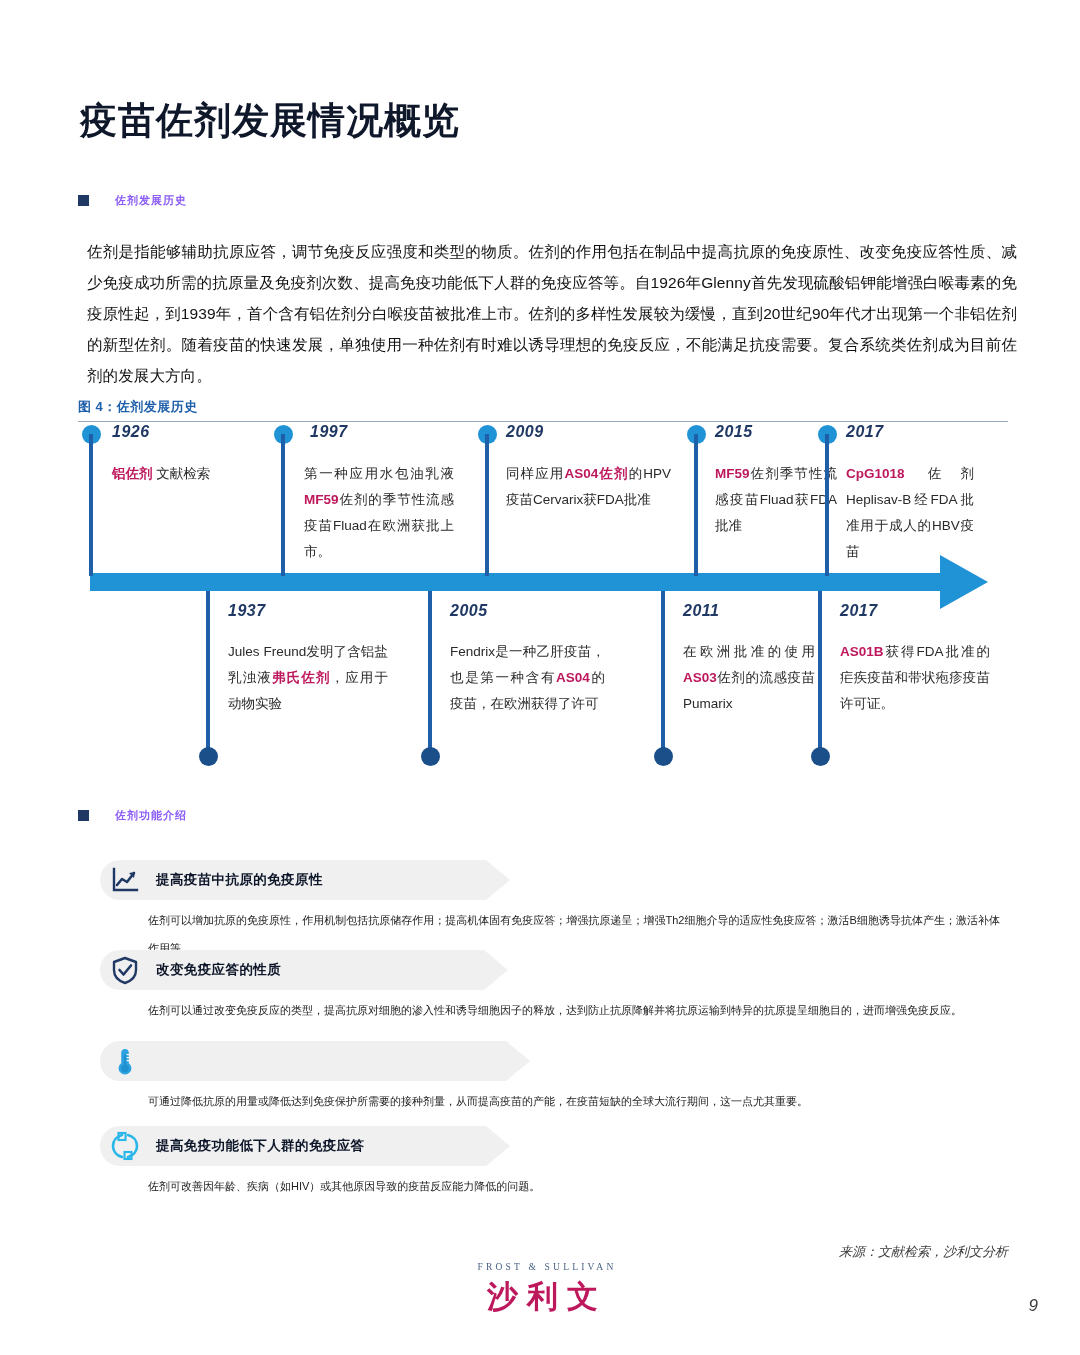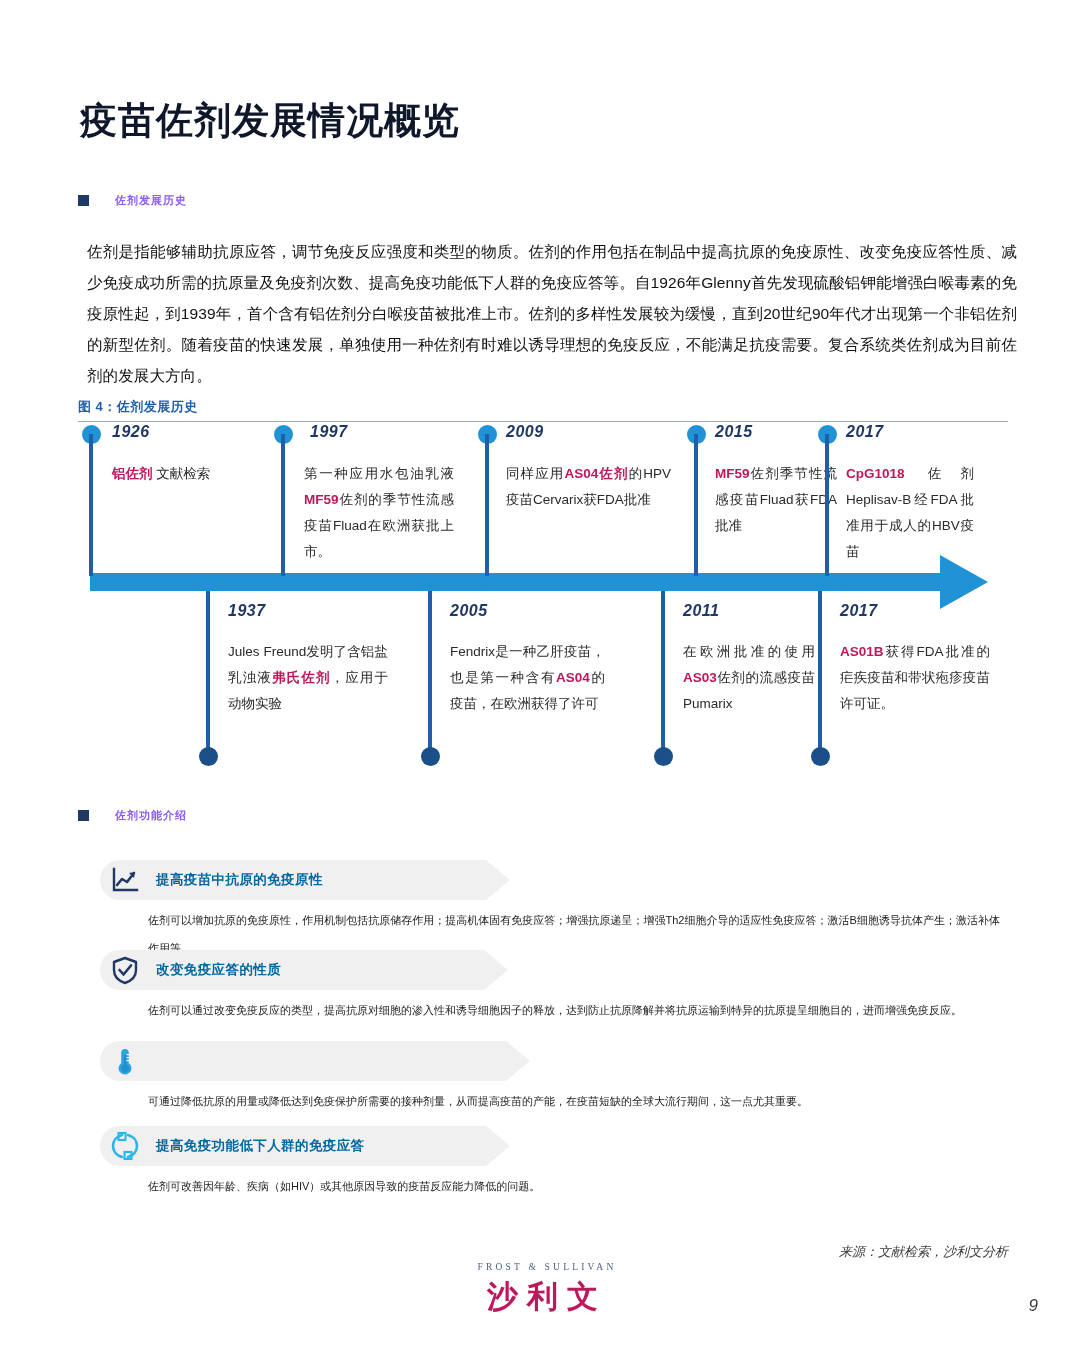--- a/index.html
+++ b/index.html
@@ -76,21 +76,21 @@
     background:#f0f0f0;
     clip-path:polygon(0 0, calc(100% - 24px) 0, 100% 50%, calc(100% - 24px) 100%, 0 100%);
     border-top-left-radius:20px;border-bottom-left-radius:20px;
   }
   .feat-icon{
     position:absolute;left:8px;top:3px;width:34px;height:34px;
     display:flex;align-items:center;justify-content:center;
   }
   .feat-title{
     position:absolute;left:56px;top:0;height:40px;line-height:40px;
-    font-size:13.5px;font-weight:bold;color:#0369a1;letter-spacing:0.4px;
+    font-size:13.5px;font-weight:bold;color:#0f172a;letter-spacing:0.4px;
     white-space:nowrap;
   }
   .feat-text{
     margin-left:48px;margin-top:6px;width:852px;
     font-size:11px;line-height:28px;color:#222;text-align:justify;
   }
 
   
   .source{
     position:absolute;right:72px;top:1243px;

